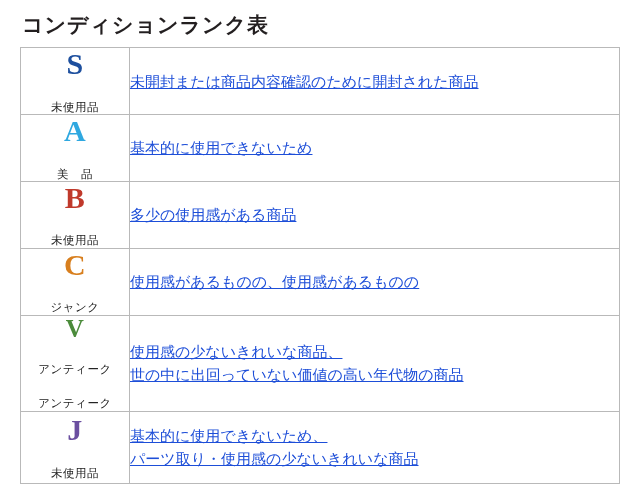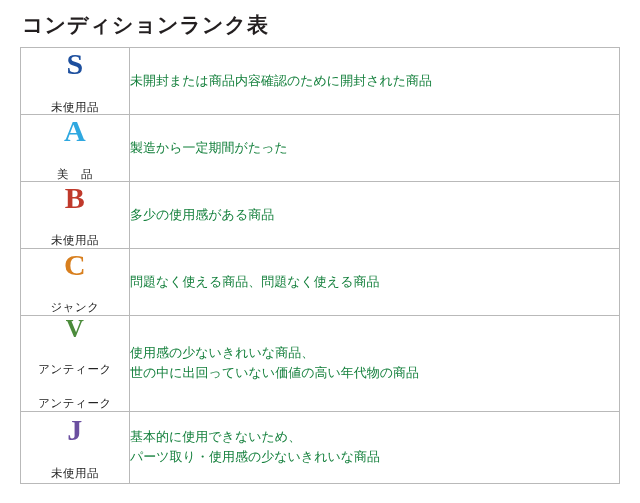--- a/index.html
+++ b/index.html
@@ -56,23 +56,24 @@
   }
   .rank-sub {
     font-size: 11.5px;
     color: #1a1a1a;
     line-height: 1.25;
     margin-top: 20px;
     letter-spacing: 0.5px;
   }
   td.desc-cell {
     padding: 8px 10px 8px 14px;
-    font-size: 13px;
+    font-size: 15px;
     line-height: 1.55;
-    color: #15803d;
+    color: #1d4ed8;
+    text-decoration: underline;
   }
   .desc-line {
     display: block;
     white-space: nowrap;
   }
   .row-h1 { height: 62px; }
   .row-h2 { height: 72px; }
 </style>
 </head>
 <body>
@@ -92,41 +93,41 @@
           <span class="desc-line">未開封または商品内容確認のために開封された商品</span>
         </td>
       </tr>
 
       <tr class="row-h1">
         <td class="rank-cell">
           <div class="rank-letter" style="color:#2fa8e0;">A</div>
           <div class="rank-sub">美　品</div>
         </td>
         <td class="desc-cell">
-          <span class="desc-line">製造から一定期間がたった</span>
+          <span class="desc-line">基本的に使用できないため</span>
         </td>
       </tr>
 
       <tr class="row-h1">
         <td class="rank-cell">
           <div class="rank-letter" style="color:#c0392b;">B</div>
           <div class="rank-sub">未使用品</div>
         </td>
         <td class="desc-cell">
           <span class="desc-line">多少の使用感がある商品</span>
         </td>
       </tr>
 
       <tr class="row-h1">
         <td class="rank-cell">
           <div class="rank-letter" style="color:#d87f1e;">C</div>
           <div class="rank-sub">ジャンク</div>
         </td>
         <td class="desc-cell">
-          <span class="desc-line">問題なく使える商品、問題なく使える商品</span>
+          <span class="desc-line">使用感があるものの、使用感があるものの</span>
         </td>
       </tr>
 
       <tr class="row-h2">
         <td class="rank-cell">
           <div class="rank-letter small" style="color:#4b8b3b;">V</div>
           <div class="rank-sub">アンティーク</div>
           <div class="rank-sub">アンティーク</div>
         </td>
         <td class="desc-cell">

